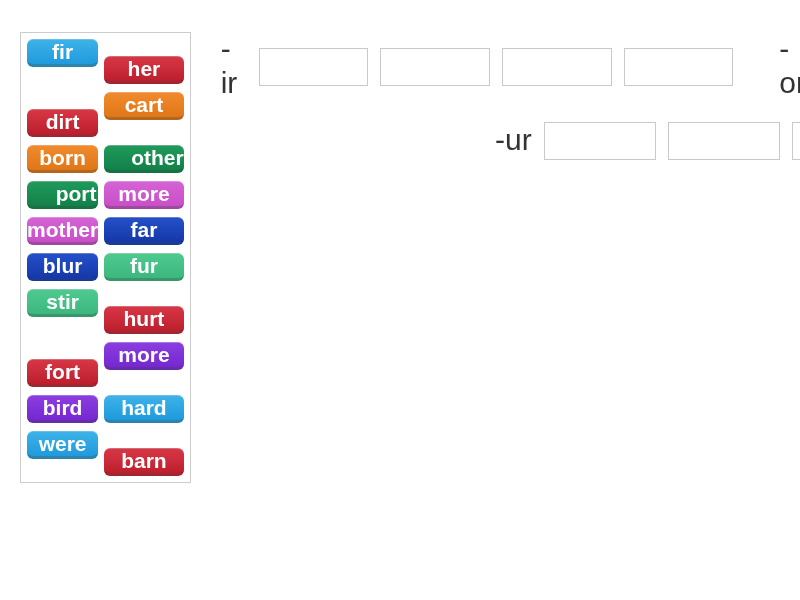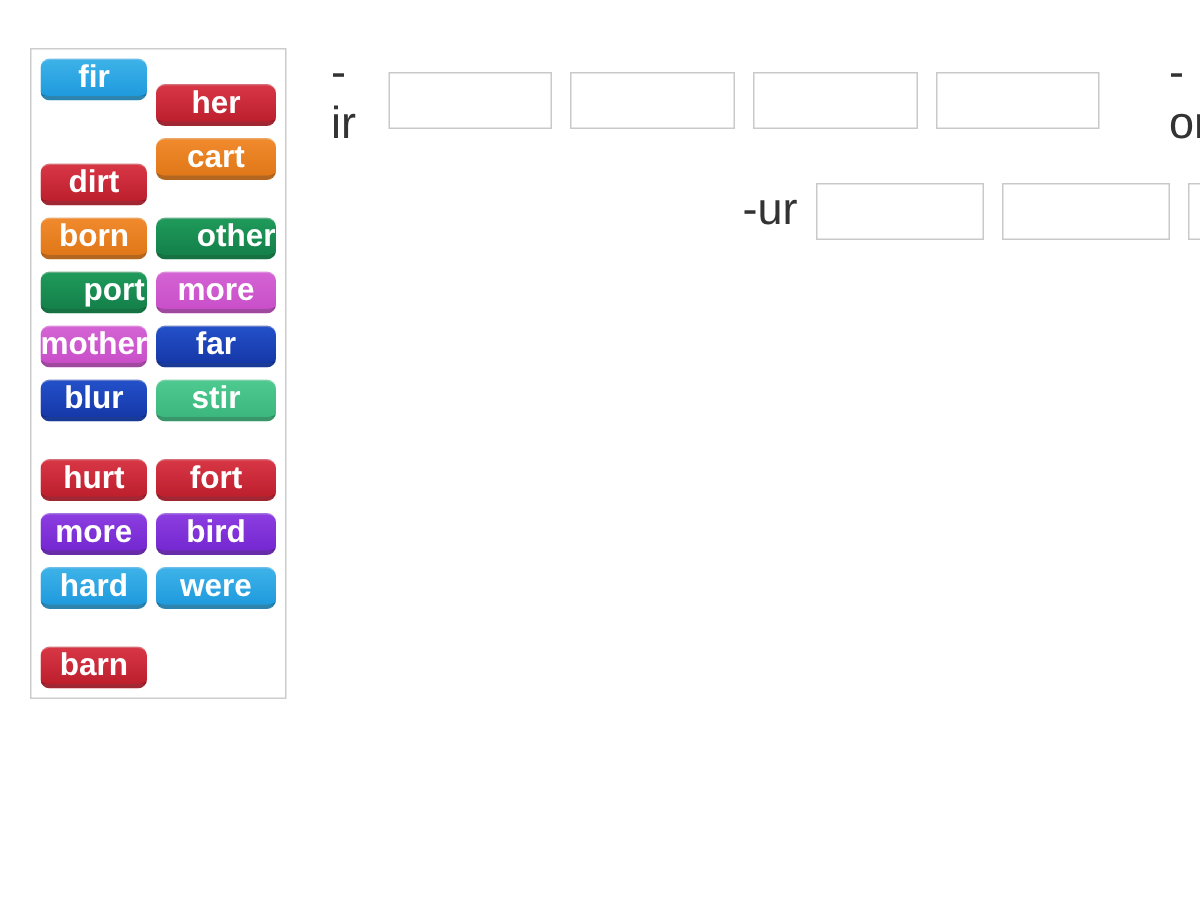--- a/index.html
+++ b/index.html
@@ -109,20 +109,23 @@
       <div class="word-tile c-magenta">
         <span>mother</span>
       </div>
       <div class="word-tile c-navy">
         <span>far</span>
       </div>
       <div class="word-tile c-navy">
         <span>blur</span>
       </div>
       <div class="word-tile c-teal">
+        <span>fur</span>
+      </div>
+      <div class="word-tile c-teal">
         <span>stir</span>
       </div>
       <div class="word-tile c-red">
         <span>hurt</span>
       </div>
       <div class="word-tile c-red">
         <span>fort</span>
       </div>
       <div class="word-tile c-purple">
         <span>more</span>

